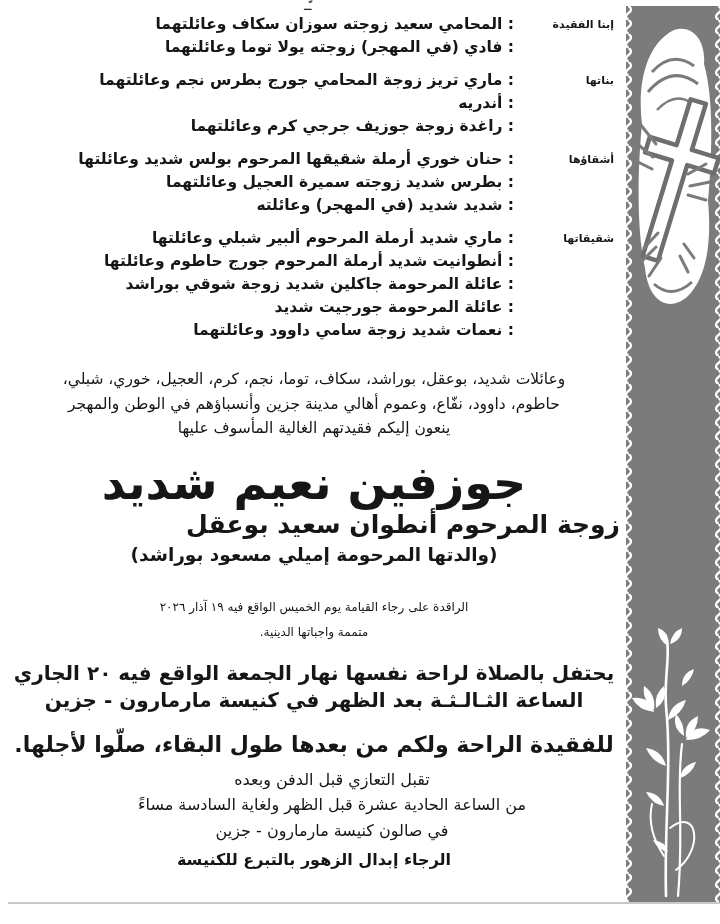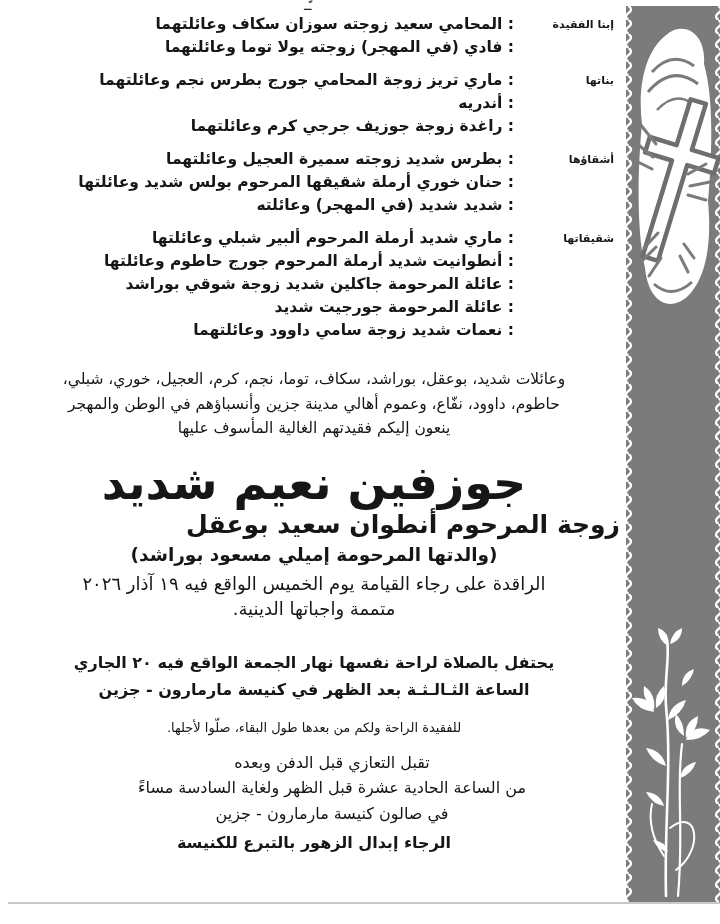--- a/index.html
+++ b/index.html
@@ -36,23 +36,23 @@
   
   .families-paragraph{
     margin:25px auto 0 auto;width:570px;text-align:center;
     font-size:15.5px;line-height:24.5px;font-weight:normal;
   }
   .deceased-name{
     margin-top:16px;text-align:center;font-size:46px;font-weight:bold;line-height:1.15;
   }
   .spouse-line{margin-top:0px;text-align:right;font-size:25px;font-weight:bold;line-height:1.3;}
   .mother-line{margin-top:1px;text-align:center;font-size:18.5px;font-weight:bold;line-height:1.3;}
-  .death-info{margin-top:4px;text-align:center;font-size:18px;line-height:25px;font-weight:normal;}
-  .funeral-announce{margin-top:28px;text-align:center;font-size:16px;font-weight:bold;line-height:27px;}
-  .prayer-line{margin-top:12px;text-align:center;font-size:13px;font-weight:normal;line-height:25px;}
+  .death-info{margin-top:28px;text-align:center;font-size:12px;line-height:25px;font-weight:normal;}
+  .funeral-announce{margin-top:15px;text-align:center;font-size:20px;font-weight:bold;line-height:27px;}
+  .prayer-line{margin-top:18px;text-align:center;font-size:22px;font-weight:bold;line-height:25px;}
   .condolences{margin-top:10px;text-align:center;font-size:16px;font-weight:normal;line-height:25.5px;margin-left:36px;}
   .flowers-note{margin-top:5px;text-align:center;font-size:16px;font-weight:bold;line-height:24px;}
   .bottom-rule{
     position:absolute;left:0;top:902px;width:720px;height:2px;background:var(--rule_gray);
   }
   .border-strip{
     position:absolute;top:6px;left:616px;width:100px;height:897px;
   }
   .border-strip svg{display:block;}
 </style>
@@ -79,22 +79,22 @@
     <div class="family-entries">
             <div class="entry">: ماري تريز زوجة المحامي جورج بطرس نجم وعائلتهما</div>
             <div class="entry">: أندريه</div>
             <div class="entry">: راغدة زوجة جوزيف جرجي كرم وعائلتهما</div>
           </div>
   </div>
 
   <div class="family-row">
     <div class="family-label">أشقاؤها</div>
     <div class="family-entries">
+            <div class="entry">: حنان خوري أرملة شقيقها المرحوم بولس شديد وعائلتها</div>
             <div class="entry">: بطرس شديد زوجته سميرة العجيل وعائلتهما</div>
-            <div class="entry">: حنان خوري أرملة شقيقها المرحوم بولس شديد وعائلتها</div>
             <div class="entry">: شديد شديد (في المهجر) وعائلته</div>
           </div>
   </div>
 
   <div class="family-row">
     <div class="family-label">شقيقاتها</div>
     <div class="family-entries">
             <div class="entry">: ماري شديد أرملة المرحوم ألبير شبلي وعائلتها</div>
             <div class="entry">: أنطوانيت شديد أرملة المرحوم جورج حاطوم وعائلتها</div>
             <div class="entry">: عائلة المرحومة جاكلين شديد زوجة شوقي بوراشد</div>

